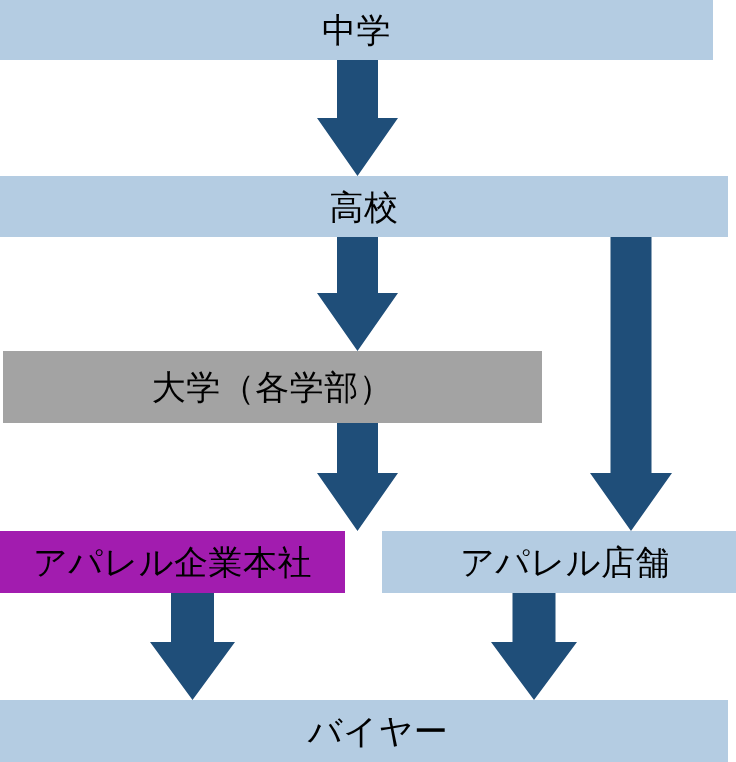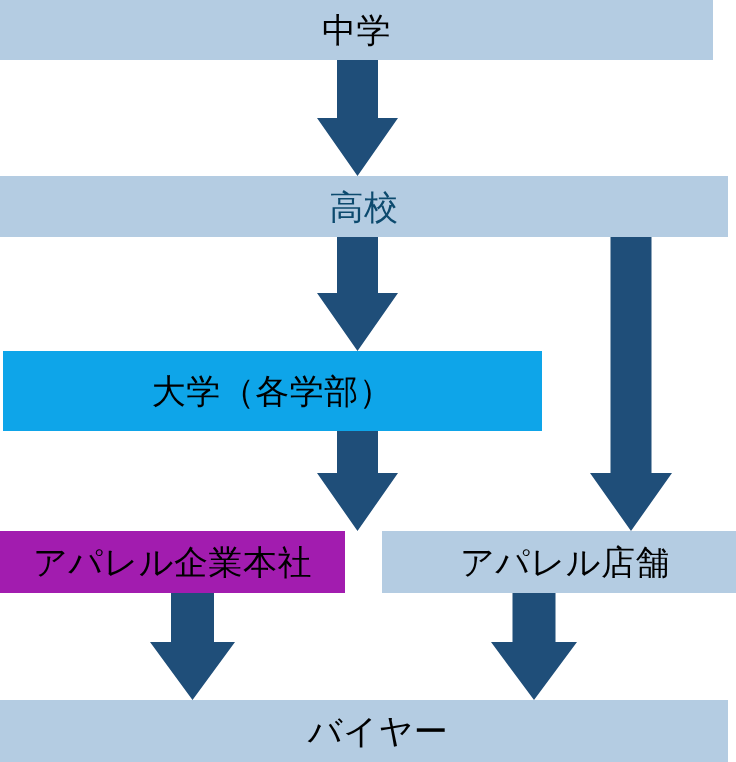--- a/index.html
+++ b/index.html
@@ -74,23 +74,23 @@
     </div>
     <div class="arrow" style="left: 491px; top: 593px; width: 86px; height: 107px;">
       <svg viewBox="0 0 86 107" preserveAspectRatio="none">
         <polygon points="21.5,0 64.5,0 64.5,49 86,49 43,107 0,49 21.5,49" fill="#1f4e79"></polygon>
       </svg>
     </div>
     <div class="node" style="left: 0px; top: 0px; width: 713px; height: 60px; background: rgb(180, 204, 226);">
       <span class="node-label" style="color: rgb(0, 0, 0);">中学</span>
     </div>
     <div class="node" style="left: 0px; top: 176px; width: 728px; height: 61px; background: rgb(180, 204, 226);">
-      <span class="node-label" style="color: #0c4a6e; text-align: center;">高校</span>
+      <span class="node-label" style="color: #000000; text-align: center;">高校</span>
     </div>
-    <div class="node" style="left: 3px; top: 351px; width: 539px; height: 80px; background: #0ea5e9;">
+    <div class="node" style="left: 3px; top: 351px; width: 539px; height: 72px; background: #a3a3a3;">
       <span class="node-label" style="color: rgb(0, 0, 0);">大学（各学部）</span>
     </div>
     <div class="node" style="left: 0px; top: 531px; width: 345px; height: 62px; background: #a21caf;">
       <span class="node-label" style="color: rgb(0, 0, 0);">アパレル企業本社</span>
     </div>
     <div class="node" style="left: 382px; top: 531px; width: 366px; height: 62px; background: rgb(180, 204, 226);">
       <span class="node-label" style="color: rgb(0, 0, 0);">アパレル店舗</span>
     </div>
     <div class="node" style="left: 0px; top: 700px; width: 728px; height: 62px; background: rgb(180, 204, 226); padding-left: 28px;">
       <span class="node-label" style="color: rgb(0, 0, 0);">バイヤー</span>

